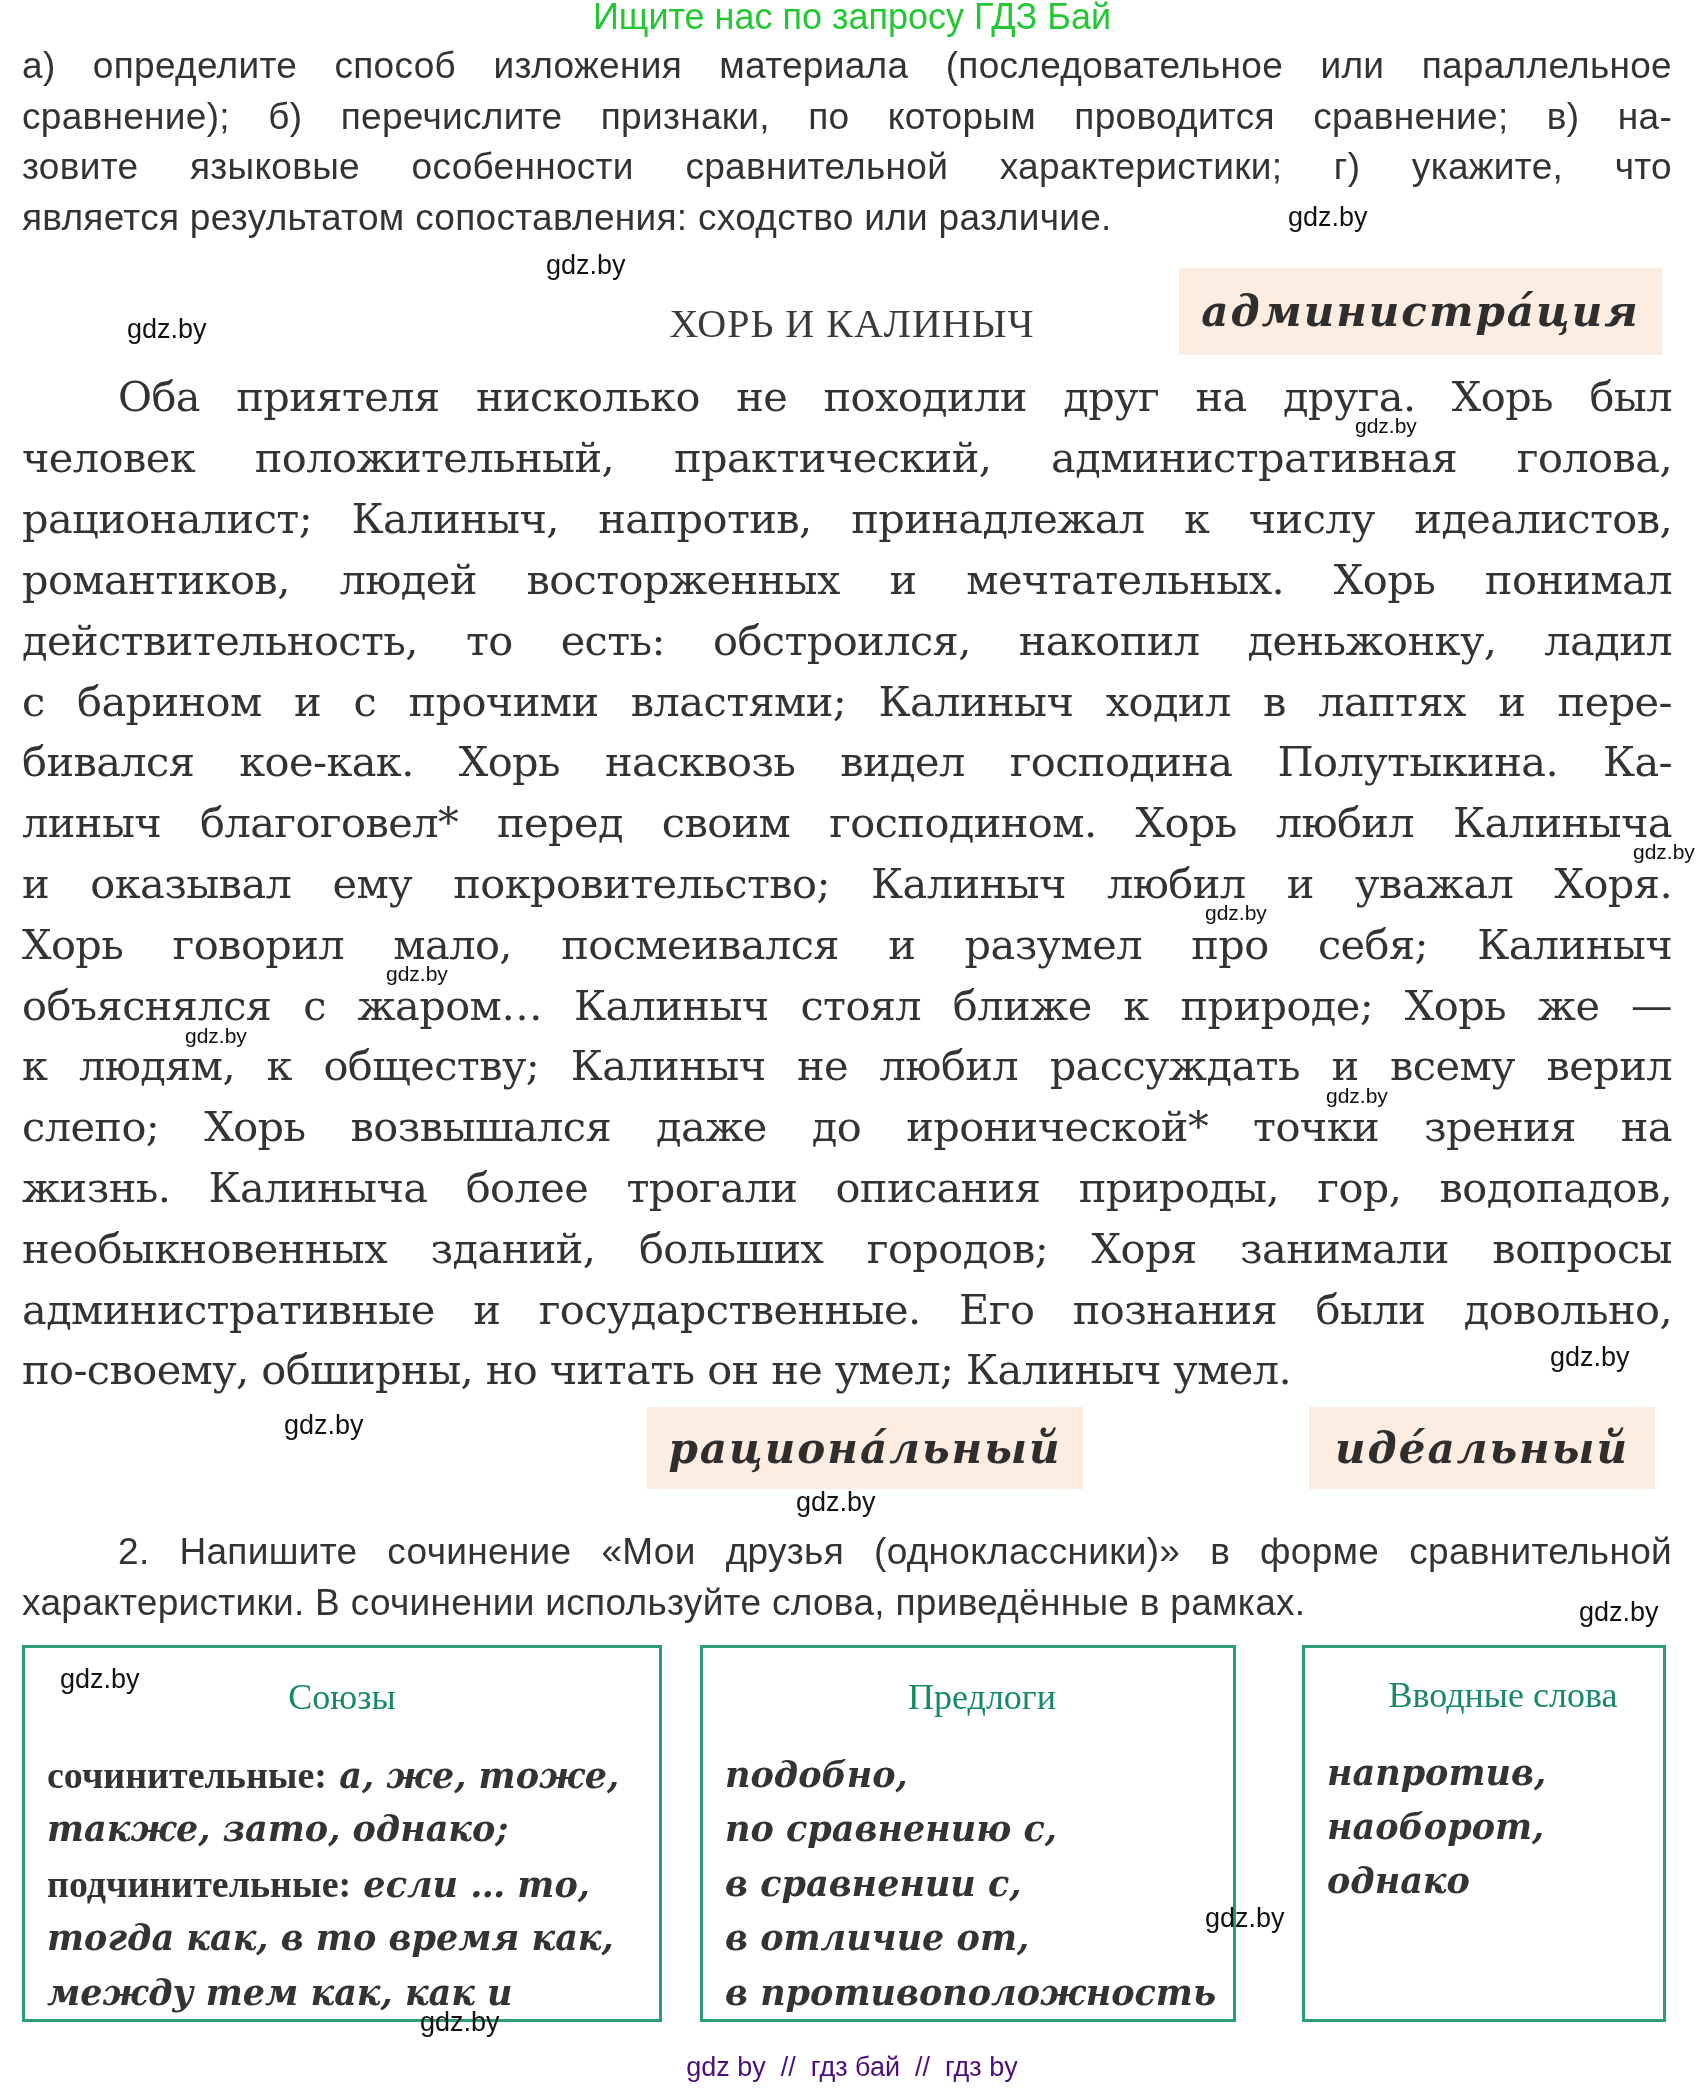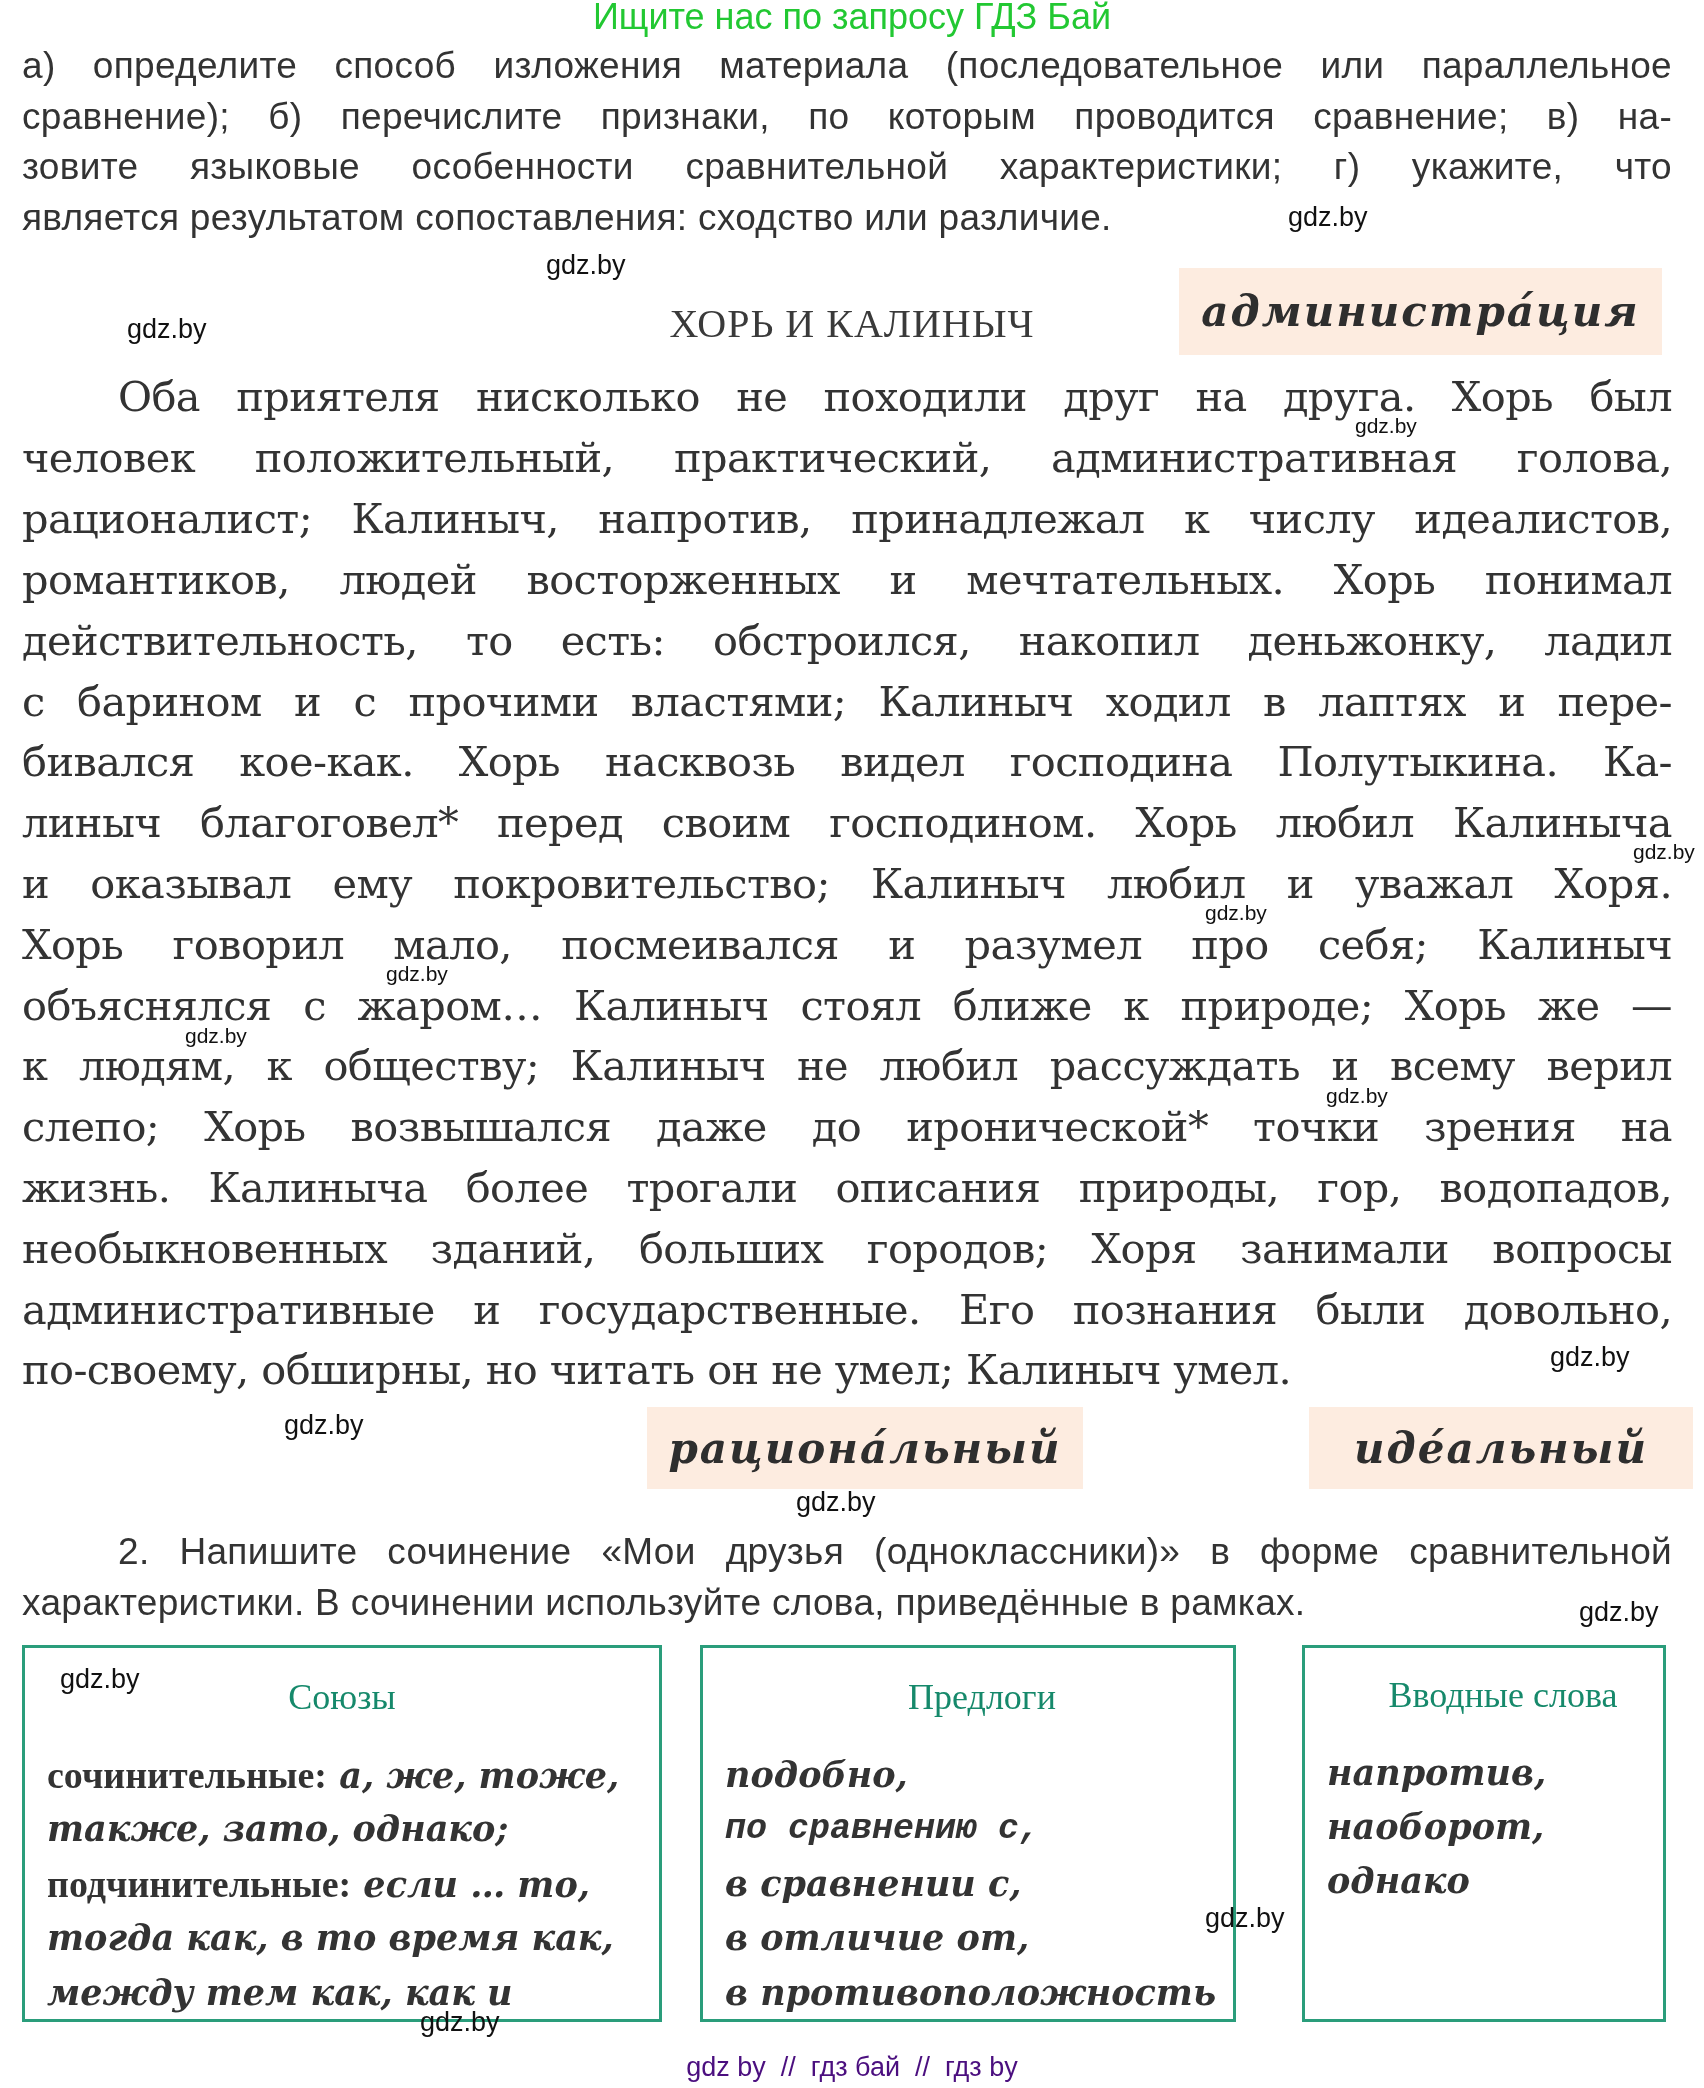--- a/index.html
+++ b/index.html
@@ -64,42 +64,42 @@
   <div class="abs body-line" style="top:1096px;">слепо; Хорь возвышался даже до иронической* точки зрения на</div>
   <div class="abs body-line" style="top:1157px;">жизнь. Калиныча более трогали описания природы, гор, водопадов,</div>
   <div class="abs body-line" style="top:1218px;">необыкновенных зданий, больших городов; Хоря занимали вопросы</div>
   <div class="abs body-line" style="top:1279px;">административные и государственные. Его познания были довольно,</div>
   <div class="abs body-line last" style="top:1339px;">по-своему, обширны, но читать он не умел; Калиныч умел.</div>
 </div>
 
 <div class="abs badge" style="left:647px; top:1407px; width:436px; height:82px;">
   <span>рациона́льный</span>
 </div>
-<div class="abs badge" style="left:1309px; top:1407px; width:384px; height:82px;">
+<div class="abs badge" style="left:1309px; top:1407px; width:346px; height:82px;">
   <span>иде́альный</span>
 </div>
 
 <div>
   <div class="abs task-line justify" style="left:118px; width:1554px; top:1527px;">2. Напишите сочинение «Мои друзья (одноклассники)» в форме сравнительной</div>
   <div class="abs task-line" style="top:1578px;">характеристики. В сочинении используйте слова, приведённые в рамках.</div>
 </div>
 
 <div class="abs box" style="left:22px; top:1645px; width:640px; height:377px;">
   <div class="abs box-title" style="left:0; width:634px; top:24px;">Союзы</div>
   <div class="abs box-line" style="left:22px; top:100px;"><span class="b">сочинительные:</span><span class="i"> а, же, тоже,</span></div>
   <div class="abs box-line" style="left:22px; top:154px;"><span class="i">также, зато, однако;</span></div>
   <div class="abs box-line" style="left:22px; top:209px;"><span class="b">подчинительные:</span><span class="i"> если … то,</span></div>
   <div class="abs box-line" style="left:22px; top:263px;"><span class="i">тогда как, в то время как,</span></div>
   <div class="abs box-line" style="left:22px; top:318px;"><span class="i">между тем как, как и</span></div>
 </div>
 
 <div class="abs box" style="left:700px; top:1645px; width:536px; height:377px;">
   <div class="abs box-title" style="left:0; width:558px; top:24px;">Предлоги</div>
   <div class="abs box-line" style="left:22px; top:100px;"><span class="i">подобно,</span></div>
-  <div class="abs box-line" style="left:22px; top:154px;font-family:Liberation Mono, monospace;"><span class="i">по сравнению с,</span></div>
+  <div class="abs box-line" style="left:22px; top:154px;"><span class="i">по сравнению с,</span></div>
   <div class="abs box-line" style="left:22px; top:209px;"><span class="i">в сравнении с,</span></div>
   <div class="abs box-line" style="left:22px; top:263px;"><span class="i">в отличие от,</span></div>
   <div class="abs box-line" style="left:22px; top:318px;"><span class="i">в противоположность</span></div>
 </div>
 
 <div class="abs box" style="left:1302px; top:1645px; width:364px; height:377px;">
   <div class="abs box-title" style="left:0; width:358px; top:22px;padding-left:19px;">Вводные слова</div>
   <div class="abs box-line" style="left:22px; top:98px;"><span class="i">напротив,</span></div>
   <div class="abs box-line" style="left:22px; top:152px;"><span class="i">наоборот,</span></div>
   <div class="abs box-line" style="left:22px; top:206px;"><span class="i">однако</span></div>

